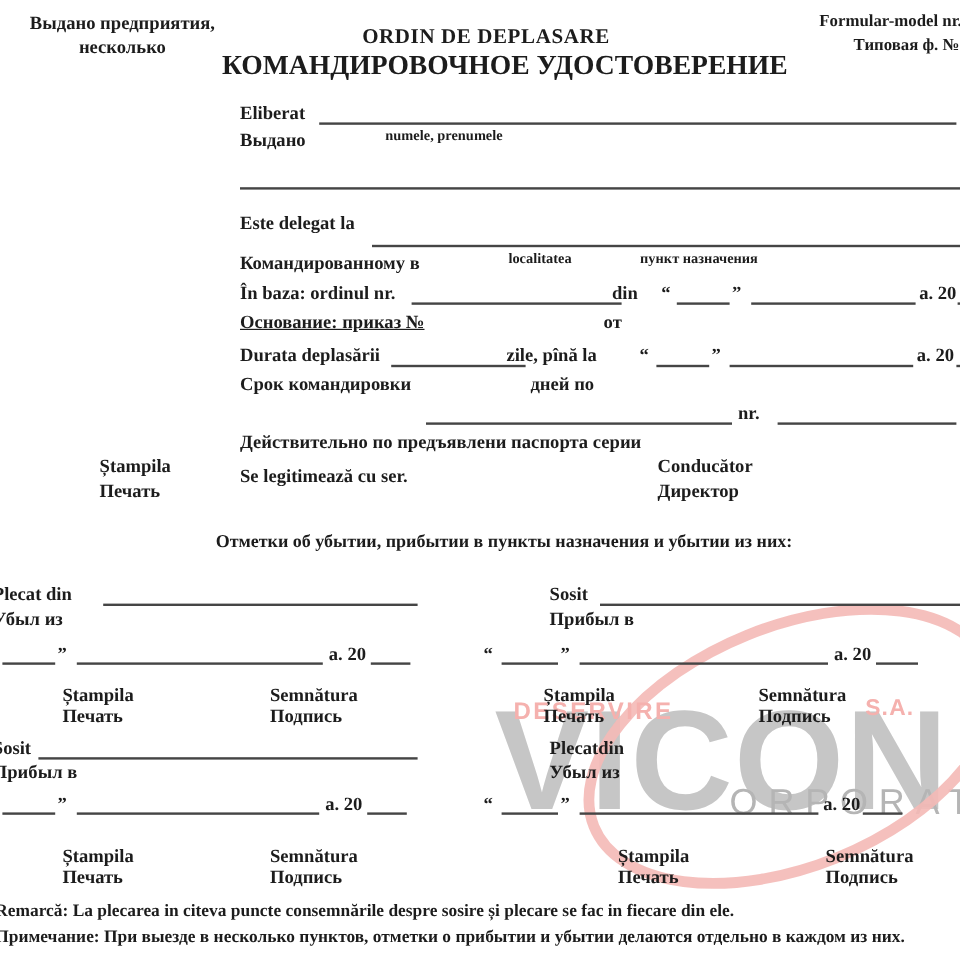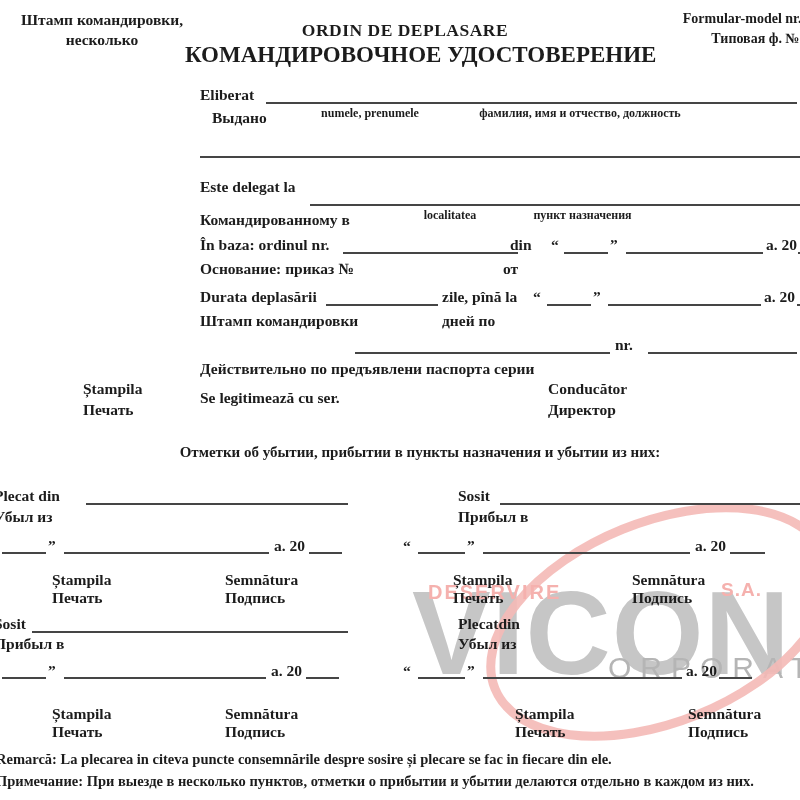--- a/index.html
+++ b/index.html
@@ -27,65 +27,64 @@
 
   <svg class="wm" width="800" height="800" viewBox="0 0 800 800">
     <text x="412" y="674" class="wm-brand" fill="#c6c6c6">VICON</text>
     <text x="608" y="678" class="wm-corp">ORPORATIVĂ</text>
     <ellipse cx="660" cy="622" rx="178" ry="100" transform="rotate(-22 660 622)" fill="none" stroke-width="9" opacity="0.9" stroke="#f4b9b6"></ellipse>
     <text x="428" y="599" class="wm-pink">DESERVIRE</text>
     <text x="721" y="596" class="wm-pink2">S.A.</text>
   </svg>
 
   <div class="t c" style="left:12px;top:10px;width:180px;white-space:normal;line-height:20px;">
-    <div>Штамп командировки,</div>
+    <div>Выдано предприятия,</div>
     <div>несколько</div>
   </div>
 
   <div class="t c title1" style="left:205px;top:20px;width:400px;">ORDIN DE DEPLASARE</div>
   <div class="t c title2" style="left:185px;top:42px;width:440px;">КОМАНДИРОВОЧНОЕ УДОСТОВЕРЕНИЕ</div>
 
   <div class="t formref" style="left:640px;top:11px;width:172px;">Formular-model nr. 2</div>
   <div class="t formref" style="left:640px;top:31px;width:170px;">Типовая ф. № 2</div>
 
   <div class="t" style="left:200px;top:86px;">Eliberat</div>
   <div class="ln" style="left:266px;top:102px;width:531px;"></div>
-  <div class="t" style="left:212px;top:109px;">Выдано</div>
+  <div class="t" style="left:200px;top:109px;">Выдано</div>
   <div class="t hint c" style="left:300px;top:106px;width:140px;">numele, prenumele</div>
-  <div class="t hint c" style="left:455px;top:106px;width:250px;">фамилия, имя и отчество, должность</div>
   <div class="ln" style="left:200px;top:156px;width:600px;"></div>
 
   <div class="t" style="left:200px;top:178px;">Este delegat la</div>
   <div class="ln" style="left:310px;top:204px;width:490px;"></div>
   <div class="t" style="left:200px;top:211px;">Командированному в</div>
   <div class="t hint c" style="left:405px;top:208px;width:90px;">localitatea</div>
   <div class="t hint c" style="left:520px;top:208px;width:125px;">пункт назначения</div>
 
   <div class="t" style="left:200px;top:236px;">În baza: ordinul nr.</div>
   <div class="ln" style="left:343px;top:252px;width:175px;"></div>
   <div class="t" style="left:510px;top:236px;">din</div>
   <div class="t" style="left:551px;top:236px;">“</div>
   <div class="ln" style="left:564px;top:252px;width:44px;"></div>
   <div class="t" style="left:610px;top:236px;">”</div>
   <div class="ln" style="left:626px;top:252px;width:137px;"></div>
   <div class="t" style="left:766px;top:236px;">a. 20</div>
   <div class="ln" style="left:798px;top:252px;width:12px;"></div>
-  <div class="t" style="left:200px;top:260px;">Основание: приказ №</div>
+  <div class="t" style="left:200px;top:260px;text-decoration:underline;">Основание: приказ №</div>
   <div class="t" style="left:503px;top:260px;">от</div>
 
   <div class="t" style="left:200px;top:288px;">Durata deplasării</div>
   <div class="ln" style="left:326px;top:304px;width:112px;"></div>
-  <div class="t" style="left:442px;top:288px;">zile, pînă la</div>
+  <div class="t" style="left:422px;top:288px;">zile, pînă la</div>
   <div class="t" style="left:533px;top:288px;">“</div>
   <div class="ln" style="left:547px;top:304px;width:44px;"></div>
   <div class="t" style="left:593px;top:288px;">”</div>
   <div class="ln" style="left:608px;top:304px;width:153px;"></div>
   <div class="t" style="left:764px;top:288px;">a. 20</div>
   <div class="ln" style="left:797px;top:304px;width:13px;"></div>
-  <div class="t" style="left:200px;top:312px;">Штамп командировки</div>
+  <div class="t" style="left:200px;top:312px;">Срок командировки</div>
   <div class="t" style="left:442px;top:312px;">дней по</div>
 
   <div class="t" style="left:200px;top:348px;margin-top:41px;">Se legitimează cu ser.</div>
   <div class="ln" style="left:355px;top:352px;width:255px;"></div>
   <div class="t" style="left:615px;top:336px;">nr.</div>
   <div class="ln" style="left:648px;top:352px;width:149px;"></div>
   <div class="t" style="left:200px;top:360px;">Действительно по предъявлени паспорта серии</div>
 
   <div class="t" style="left:83px;top:380px;">Ștampila</div>
   <div class="t" style="left:83px;top:401px;">Печать</div>

